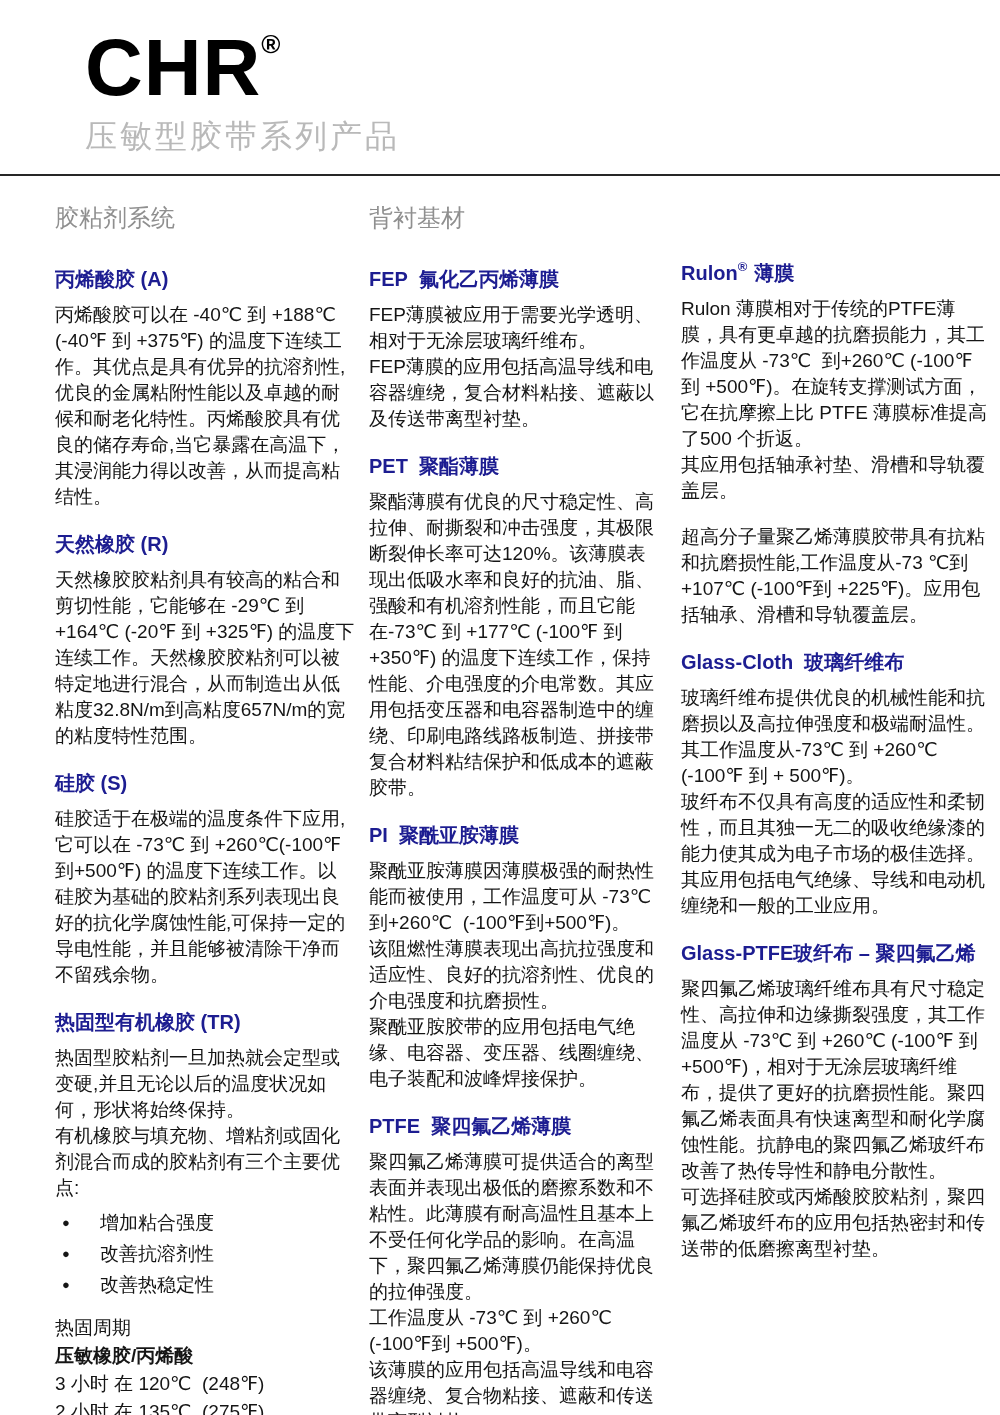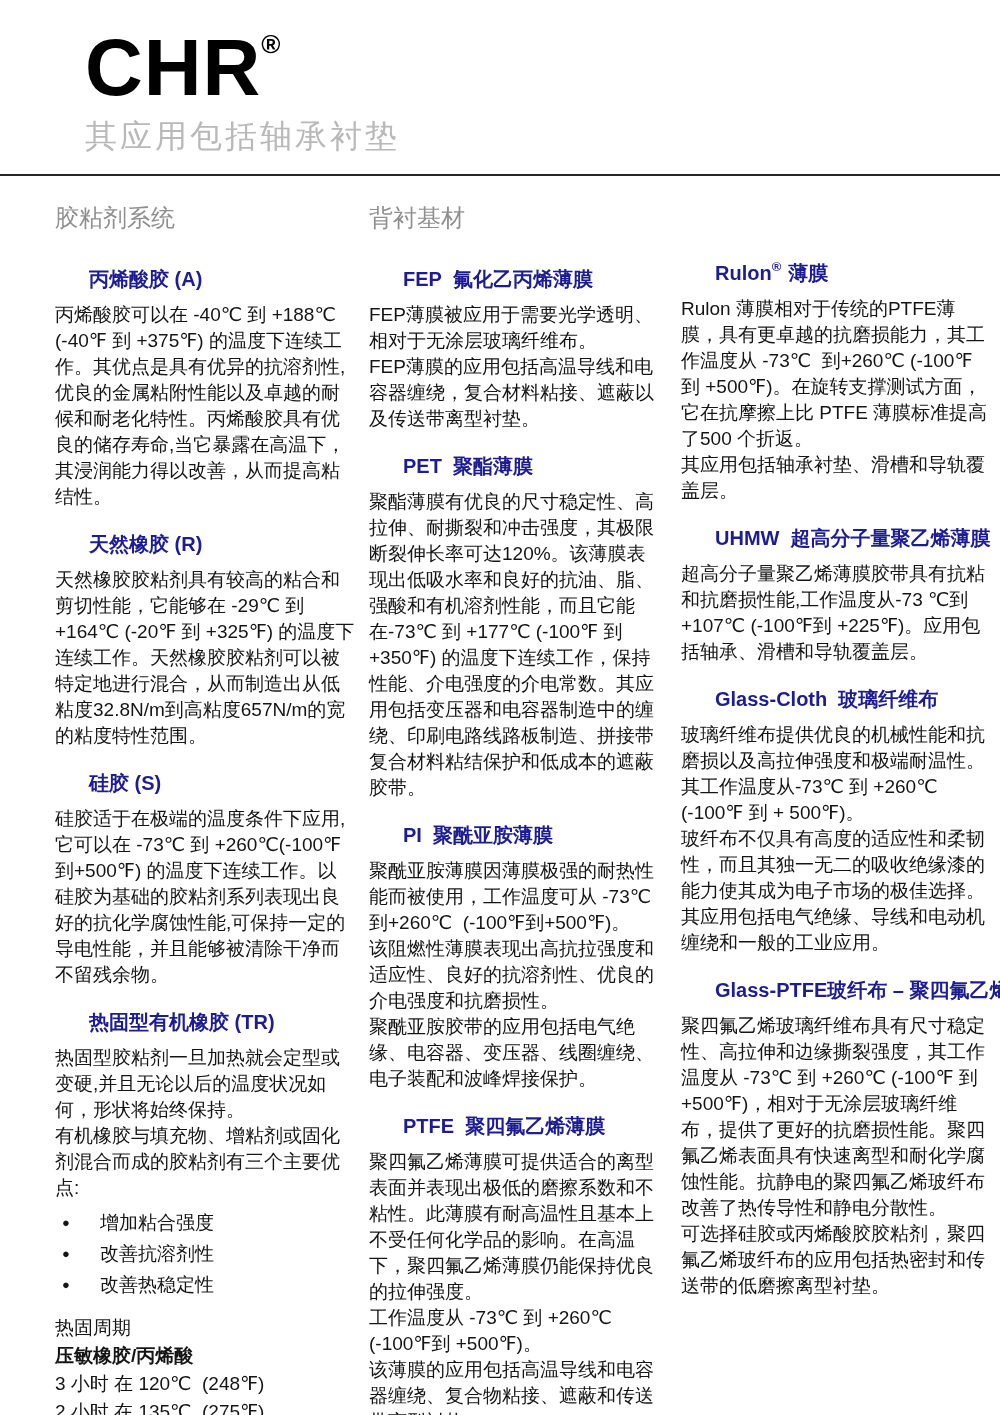--- a/index.html
+++ b/index.html
@@ -51,21 +51,20 @@
     margin-bottom:32px;
   }
   .sec + .sec { margin-top:20px; }
   .sec-title {
     color:#1d1d91;
     font-size:20px;
     font-weight:bold;
     line-height:28px;
     margin-bottom:9px;
     white-space:nowrap;
-    margin-left:34px;
   }
   .sec-title .reg {
     font-size:13px;
     vertical-align:9px;
   }
   .sec-title .title-zh { margin-left:7px; }
   .body {
     font-size:19px;
     line-height:26px;
   }
@@ -93,21 +92,21 @@
 </style>
 </head>
 <body>
 
 <div class="page">
 
   <div class="header">
     <div class="logo">
       <span>CHR</span><span class="reg">®</span>
     </div>
-    <div class="subtitle">其应用包括轴承衬垫</div>
+    <div class="subtitle">压敏型胶带系列产品</div>
   </div>
 
   <div class="rule"></div>
 
   <div class="columns">
 
     <div class="col col1">
       <div class="col-heading">胶粘剂系统</div>
 
       <div class="sec">
@@ -178,21 +177,20 @@
 
       <div class="sec">
         <div class="sec-title">
           <span>Rulon</span><span class="reg">®</span><span class="title-zh">薄膜</span>
         </div>
         <p class="body">Rulon 薄膜相对于传统的PTFE薄膜，具有更卓越的抗磨损能力，其工作温度从 -73℃&nbsp; 到+260℃ (-100℉ 到 +500℉)。在旋转支撑测试方面，它在抗摩擦上比 PTFE 薄膜标准提高了500 个折返。</p>
         <p class="body">其应用包括轴承衬垫、滑槽和导轨覆盖层。</p>
       </div>
 
       <div class="sec">
-        <div class="sec-title">UHMW&nbsp; 超高分子量聚乙烯薄膜</div>
         <p class="body">超高分子量聚乙烯薄膜胶带具有抗粘和抗磨损性能,工作温度从-73 ℃到+107℃ (-100℉到 +225℉)。应用包括轴承、滑槽和导轨覆盖层。</p>
       </div>
 
       <div class="sec">
         <div class="sec-title">Glass-Cloth&nbsp; 玻璃纤维布</div>
         <p class="body">玻璃纤维布提供优良的机械性能和抗磨损以及高拉伸强度和极端耐温性。</p>
         <p class="body">其工作温度从-73℃ 到 +260℃ (-100℉ 到 + 500℉)。</p>
         <p class="body">玻纤布不仅具有高度的适应性和柔韧性，而且其独一无二的吸收绝缘漆的能力使其成为电子市场的极佳选择。</p>
         <p class="body">其应用包括电气绝缘、导线和电动机缠绕和一般的工业应用。</p>
       </div>

